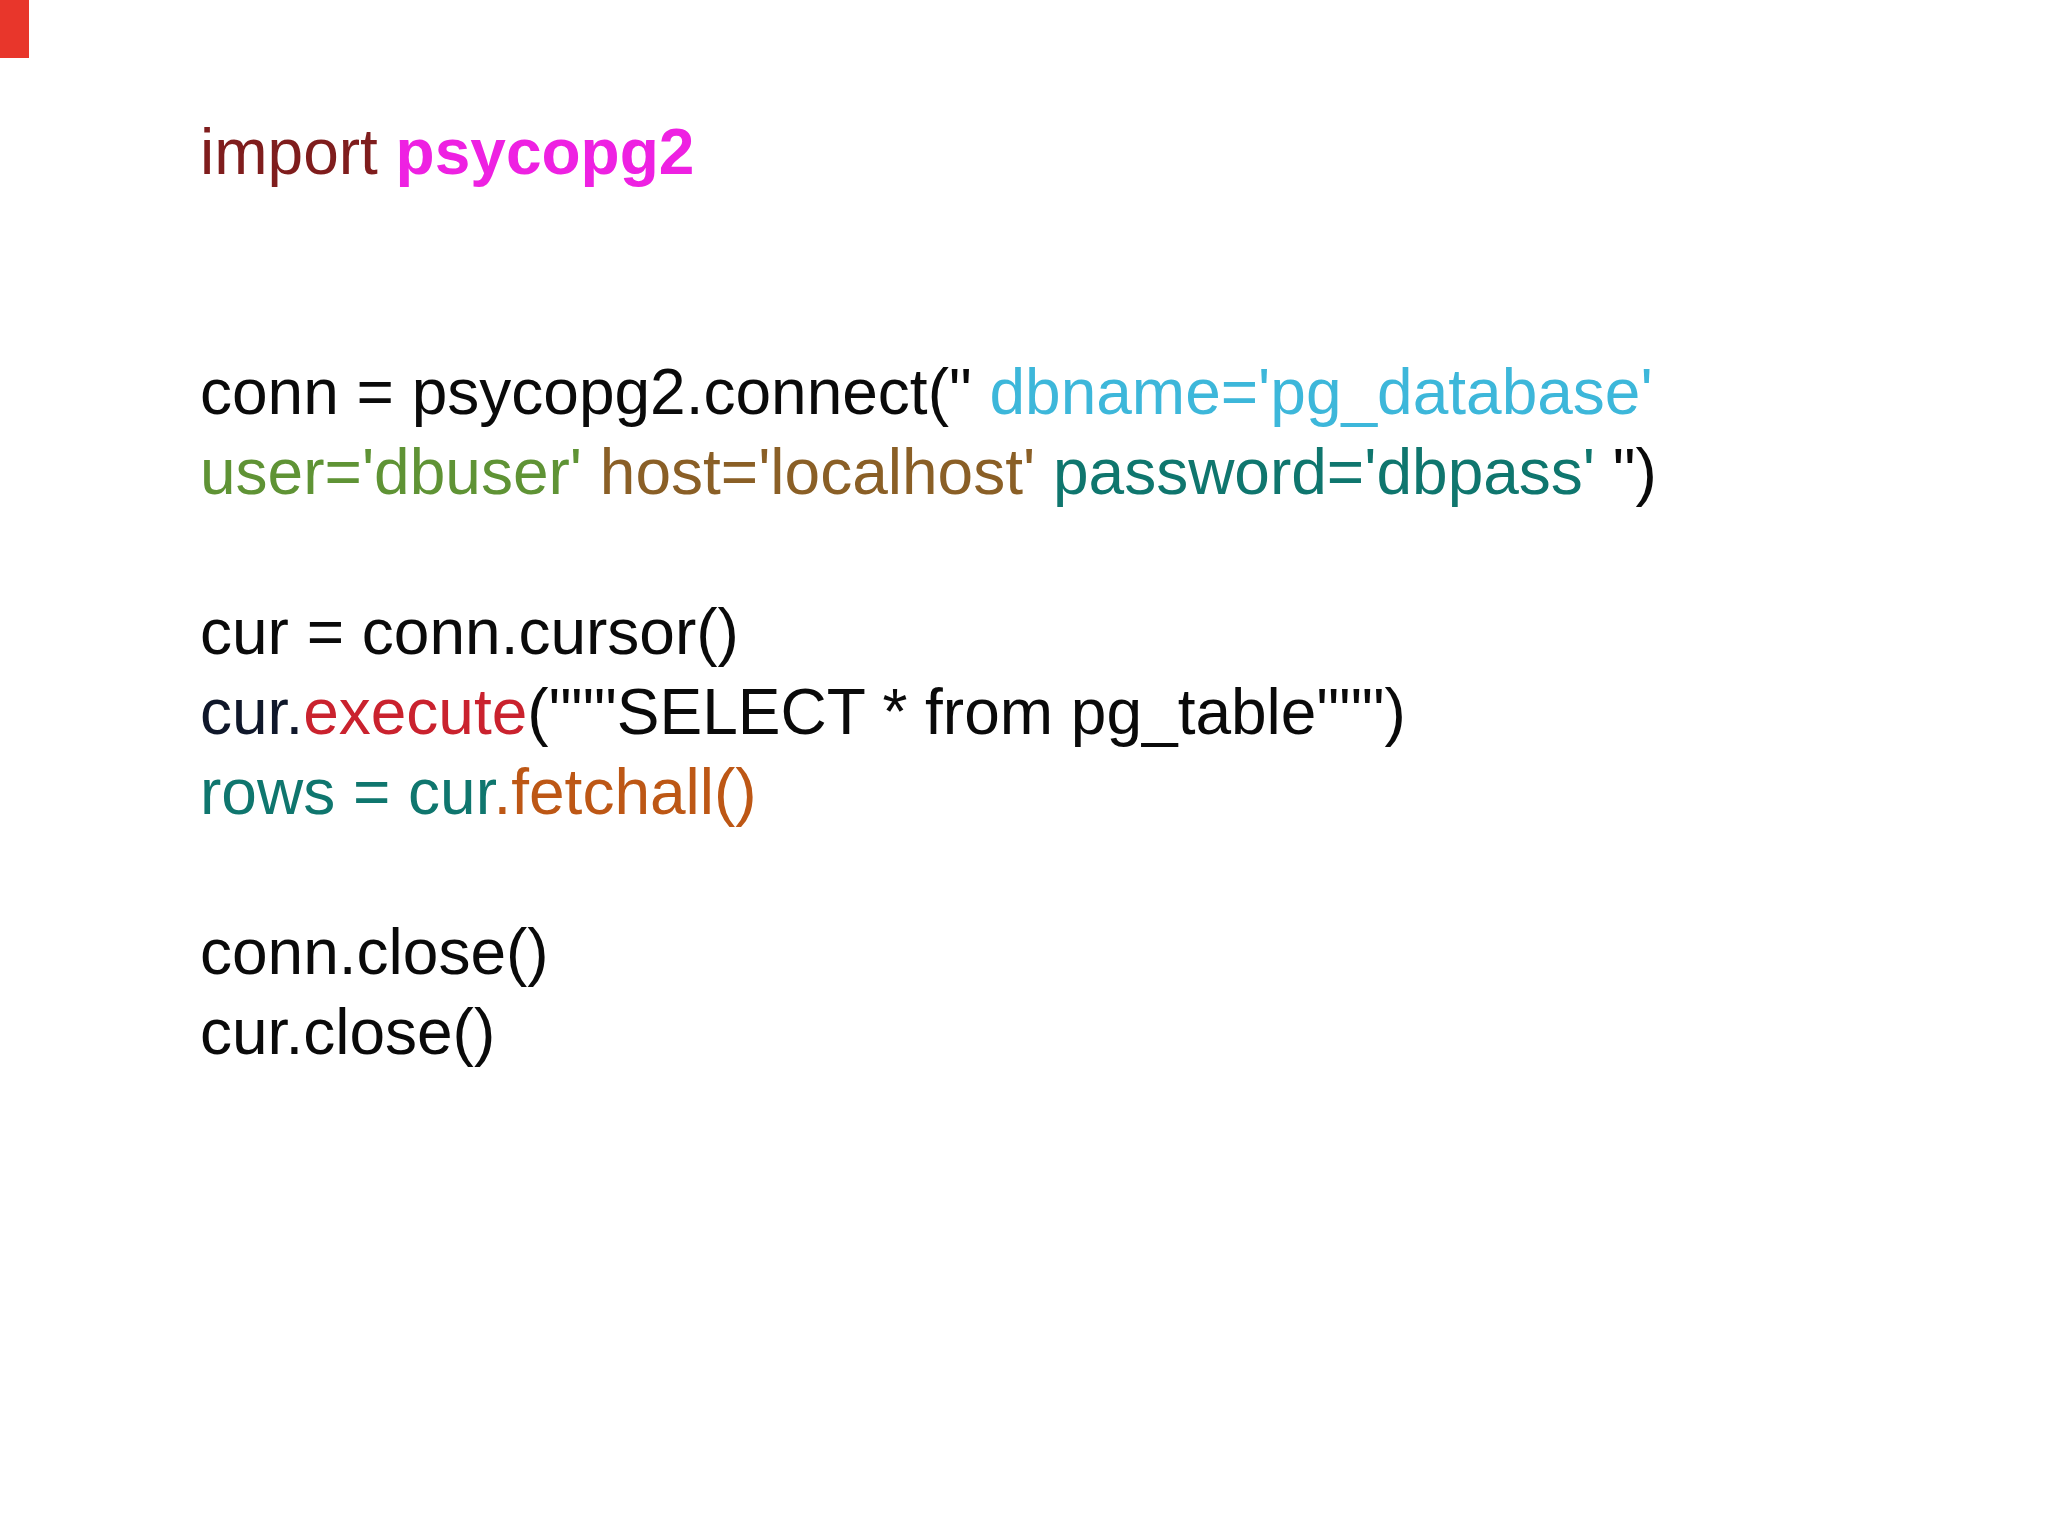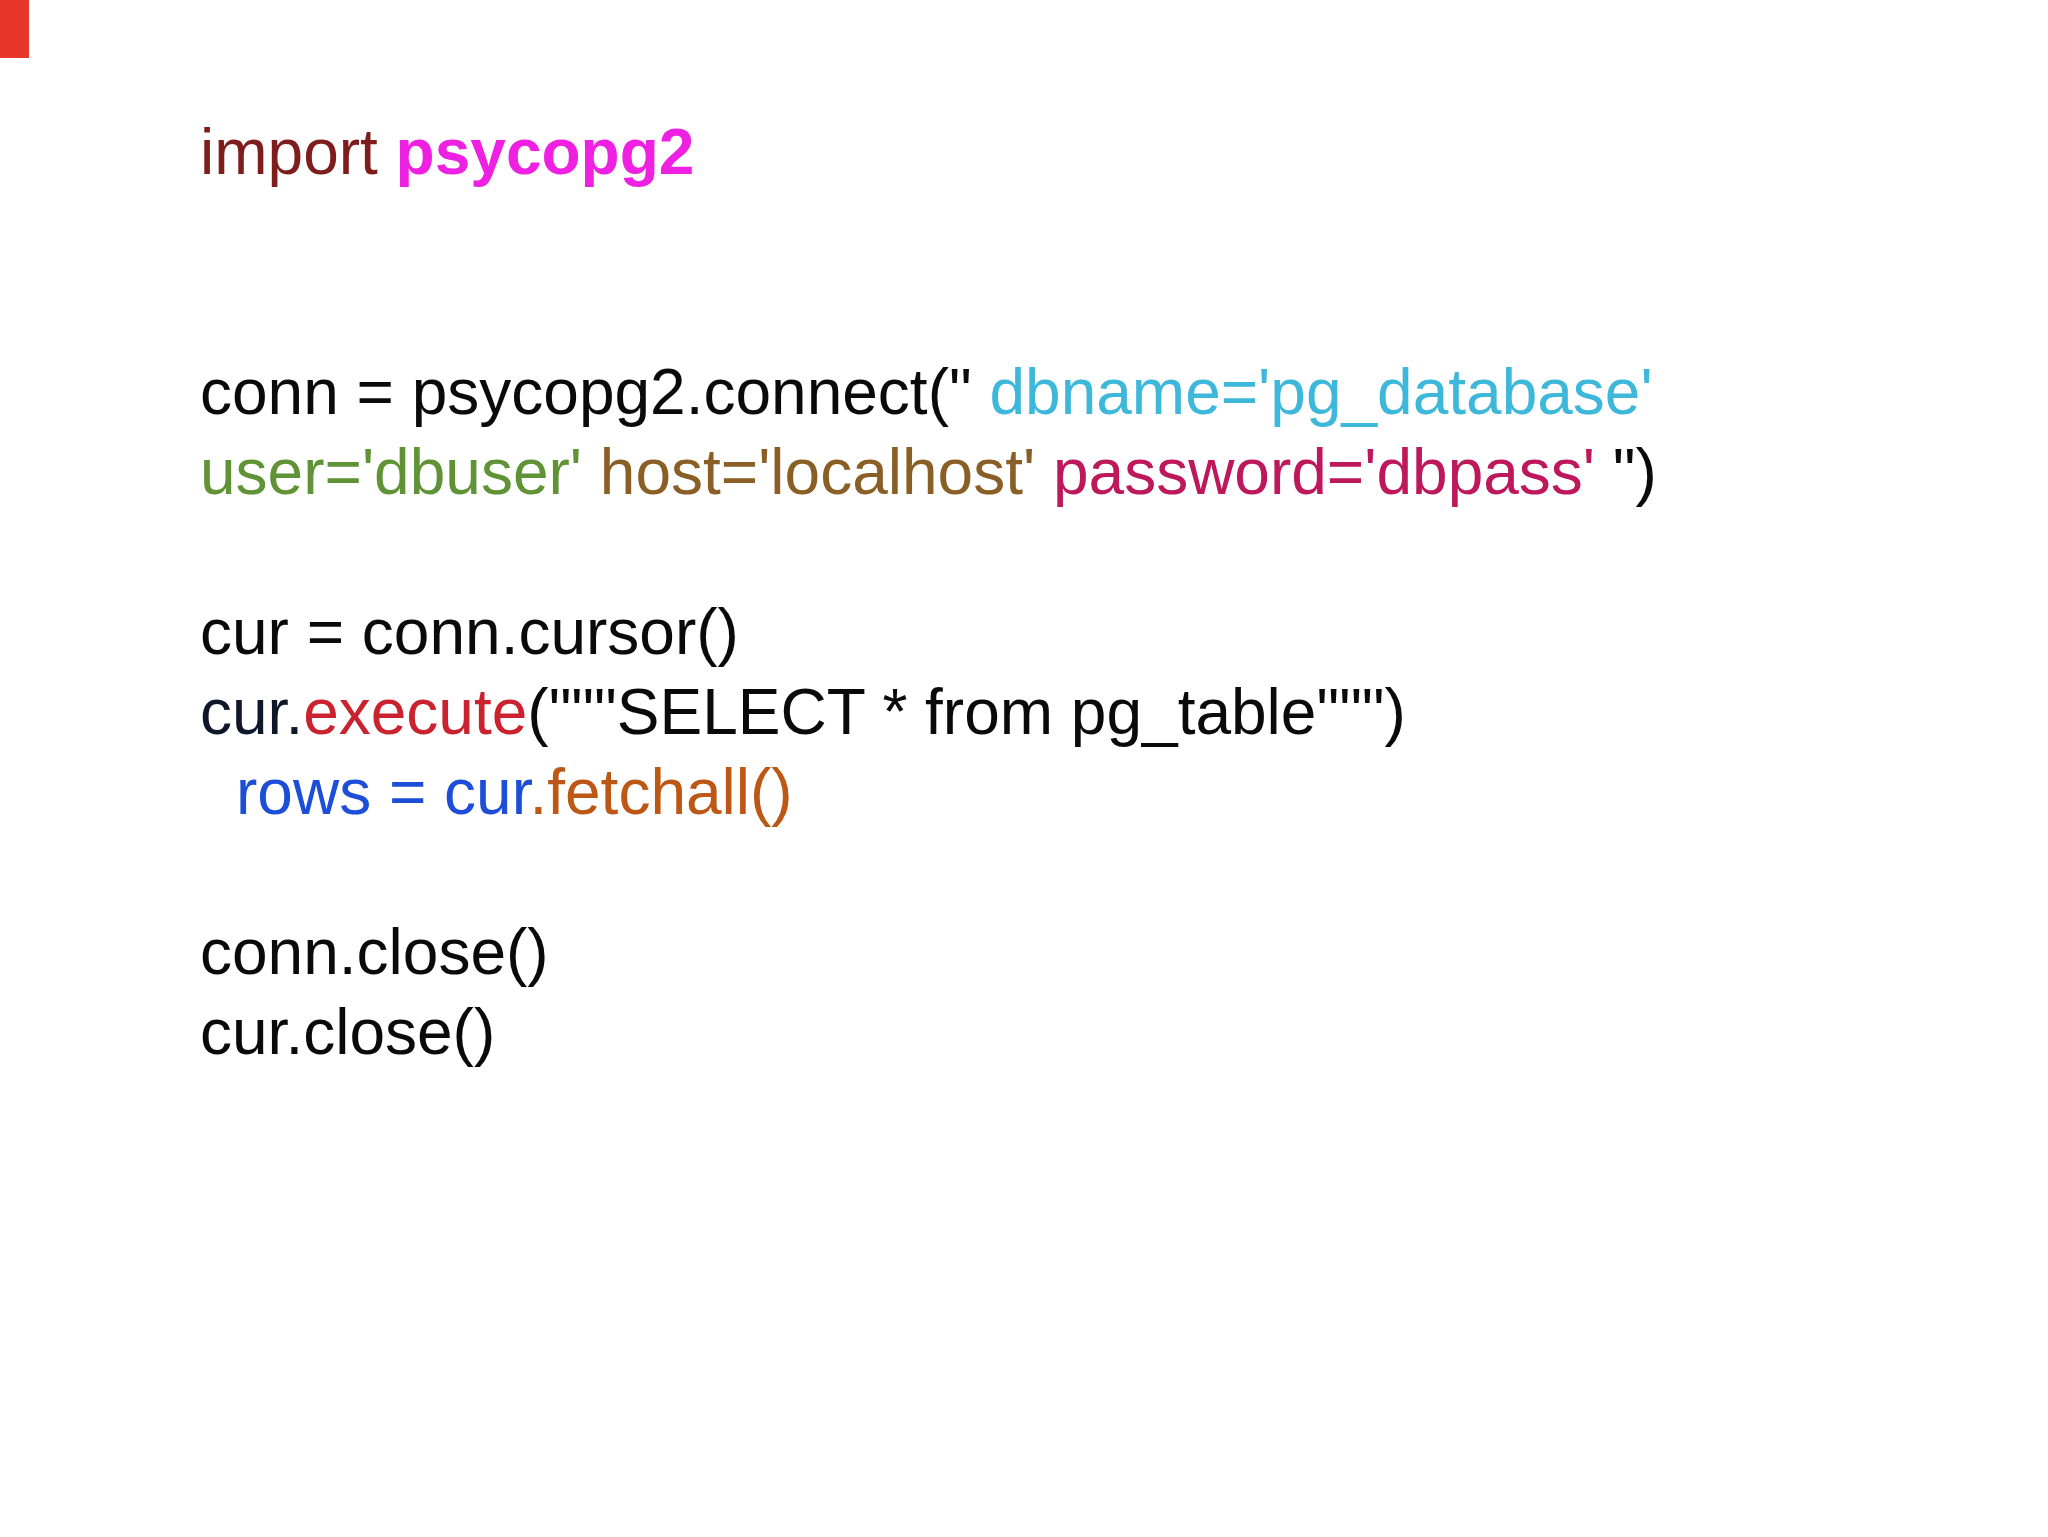--- a/index.html
+++ b/index.html
@@ -39,22 +39,22 @@
 <body>
 
 <div class="red-marker" style="background: rgb(232, 54, 43);"></div>
 
 <main>
   <div class="code-block" id="code-block">
       <div class="code-line"><span style="color: #7f1d1d;">import </span><span style="color: rgb(238, 33, 226); font-weight: bold;">psycopg2</span></div>
       <div class="code-line">&nbsp;</div>
       <div class="code-line">&nbsp;</div>
       <div class="code-line"><span style="color: rgb(10, 10, 10);">conn = psycopg2.connect(" </span><span style="color: rgb(61, 183, 218);">dbname='pg_database'</span></div>
-      <div class="code-line"><span style="color: rgb(95, 147, 53);">user='dbuser'</span><span style="color: rgb(10, 10, 10);"> </span><span style="color: rgb(138, 95, 38);">host='localhost'</span><span style="color: rgb(10, 10, 10);"> </span><span style="color: #be185d;">password='dbpass'</span><span style="color: rgb(10, 10, 10);"> ")</span></div>
+      <div class="code-line"><span style="color: rgb(95, 147, 53);">user='dbuser'</span><span style="color: rgb(10, 10, 10);"> </span><span style="color: rgb(138, 95, 38);">host='localhost'</span><span style="color: rgb(10, 10, 10);"> </span><span style="color: #0f766e;">password='dbpass'</span><span style="color: rgb(10, 10, 10);"> ")</span></div>
       <div class="code-line">&nbsp;</div>
       <div class="code-line"><span style="color: rgb(10, 10, 10);">cur = conn.cursor()</span></div>
       <div class="code-line"><span style="color: #0f172a; margin-top: 48px;">cur.</span><span style="color: rgb(202, 34, 46);">execute</span><span style="color: rgb(10, 10, 10);">("""SELECT * from pg_table""")</span></div>
-      <div class="code-line"><span style="color: #1d4ed8; margin-left: 36px;">rows = cur</span><span style="color: rgb(189, 87, 21);">.fetchall()</span></div>
+      <div class="code-line"><span style="color: #0f766e;">rows = cur</span><span style="color: rgb(189, 87, 21);">.fetchall()</span></div>
       <div class="code-line">&nbsp;</div>
       <div class="code-line"><span style="color: rgb(10, 10, 10);">conn.close()</span></div>
       <div class="code-line"><span style="color: rgb(10, 10, 10);">cur.close()</span></div>
     </div>
 </main>
 
 </body></html>

